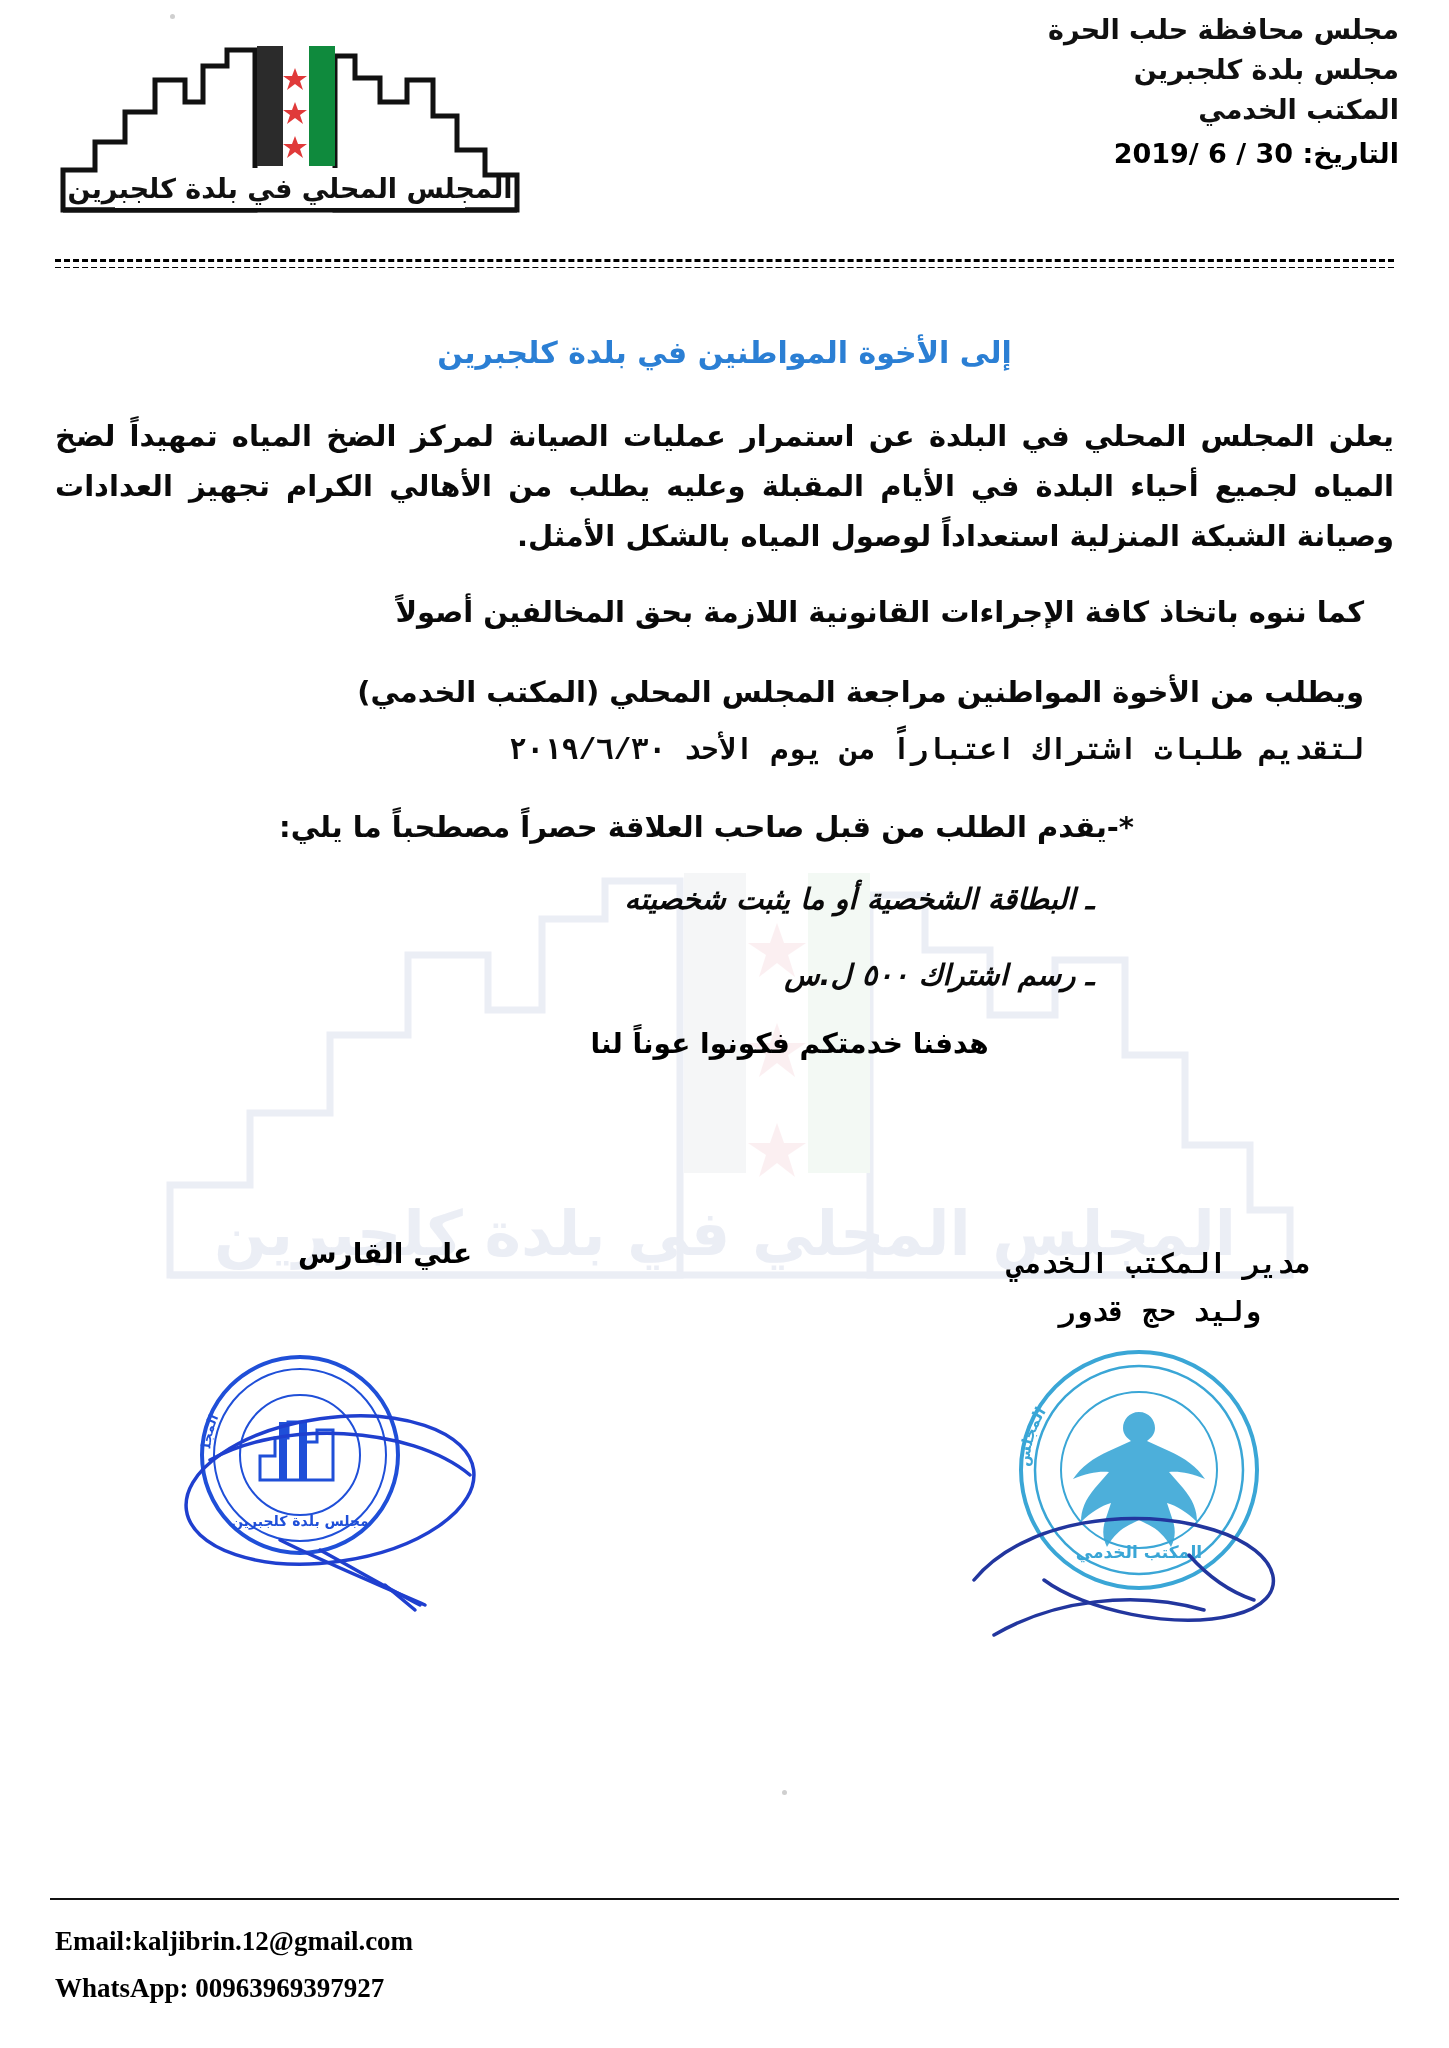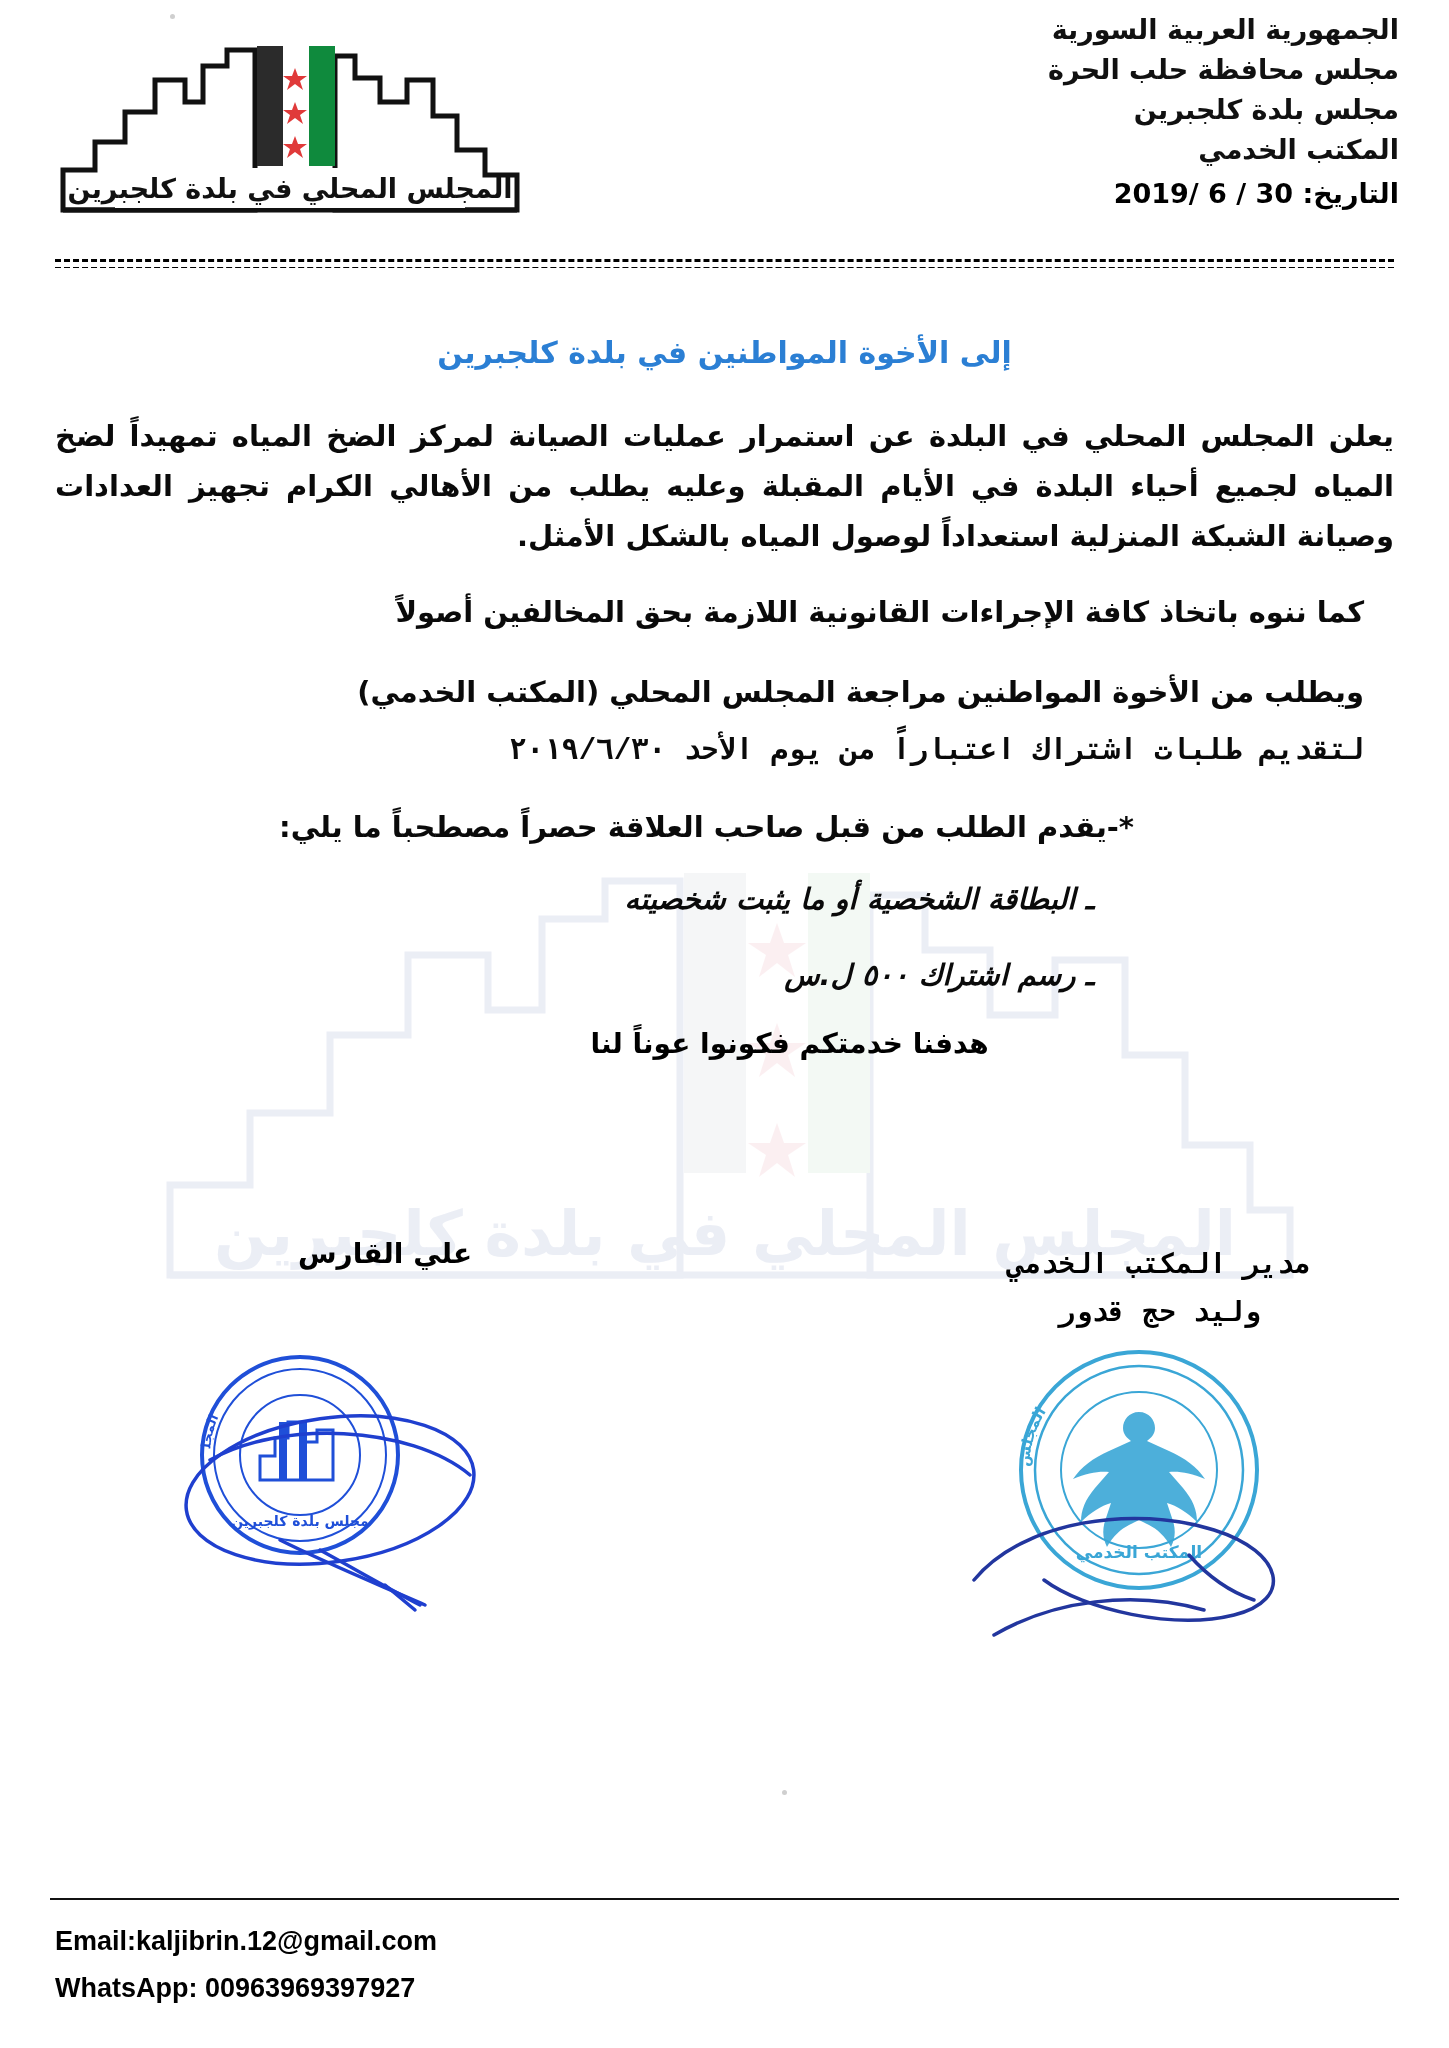--- a/index.html
+++ b/index.html
@@ -185,21 +185,21 @@
     left: 50px;
     right: 50px;
     border-top: 2px solid #111;
   }
   .footer {
     position: absolute;
     top: 1918px;
     left: 55px;
     direction: ltr;
     text-align: left;
-    font-family: Liberation Sans, sans-serif;
+    font-family: Liberation Serif, serif;
     font-weight: bold;
     font-size: 27px;
     line-height: 1.75;
     color: #000;
   }
   .footer .fline { white-space: nowrap; }
 
   .speck {
     position: absolute;
     background: #cfcfcf;
@@ -207,21 +207,20 @@
   }
 </style>
 </head>
 <body>
 
 <div class="page">
 
   <div class="header">
 
     <div class="header-text">
-      <div class="line">الجمهورية العربية السورية</div>
       <div class="line">مجلس محافظة حلب الحرة</div>
       <div class="line">مجلس بلدة كلجبرين</div>
       <div class="line">المكتب الخدمي</div>
       <div class="date-line">
         <span>التاريخ:</span>
         <span>30 / 6 /2019</span>
       </div>
     </div>
 
     <div class="logo">

